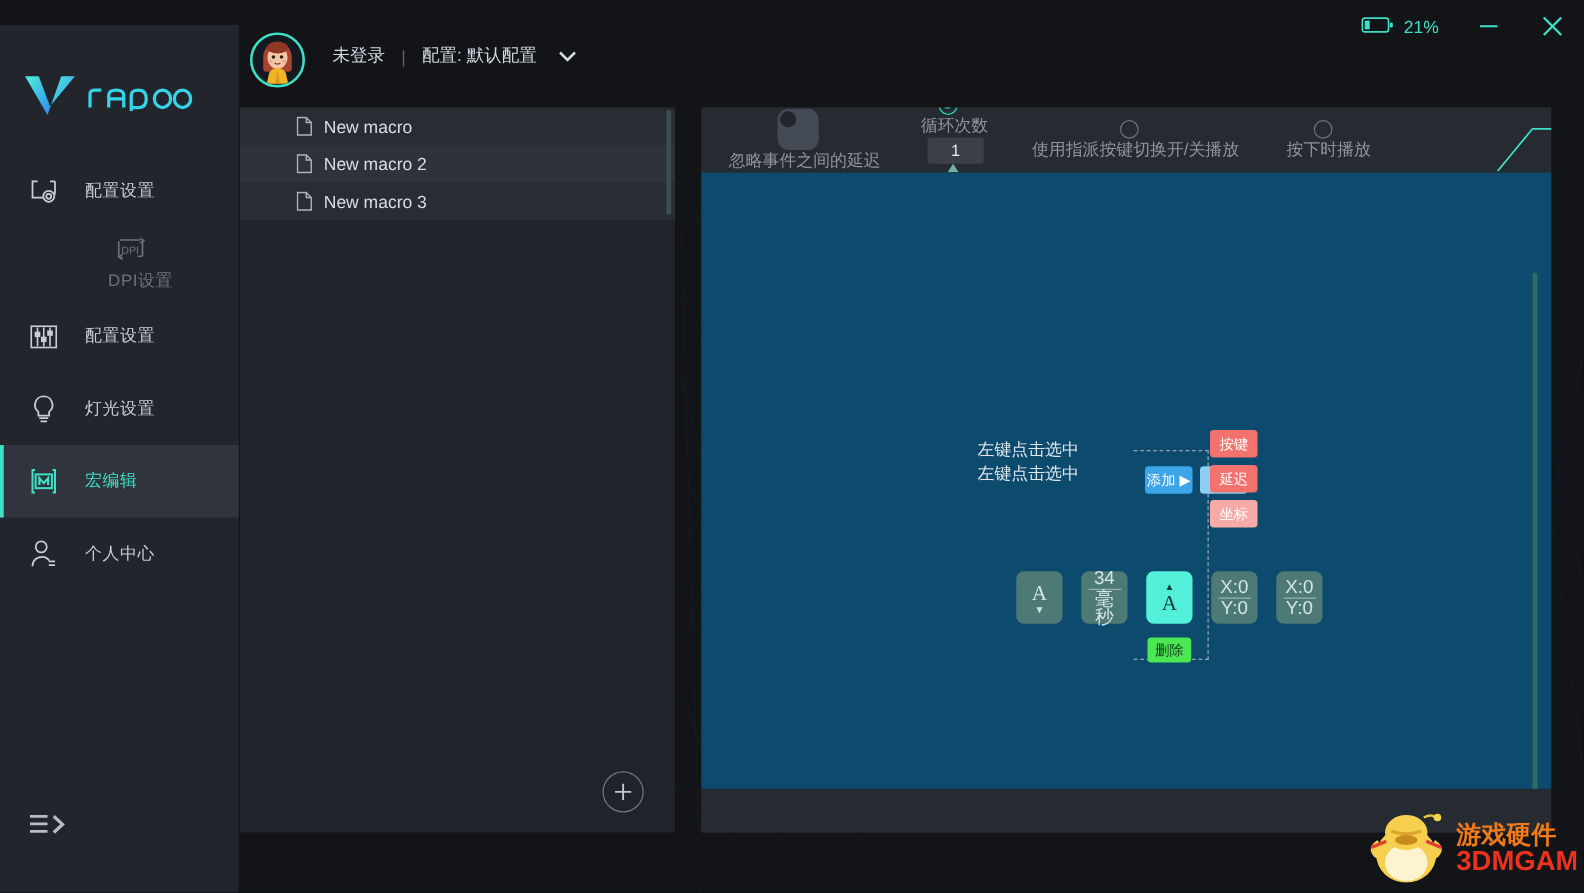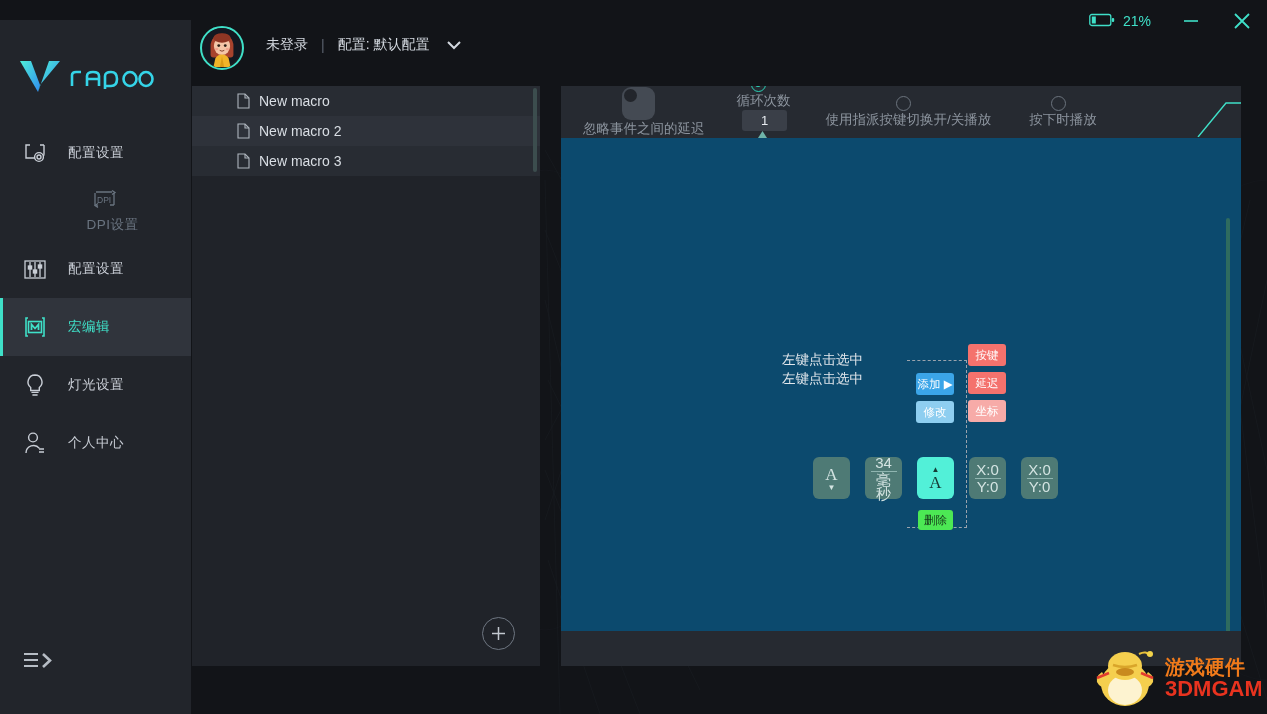--- a/index.html
+++ b/index.html
@@ -244,21 +244,21 @@
   .ctx-conn {
     position: absolute; left: 346px; top: 222px;
     width: 60px; height: 168px;
     border-top: 1px dashed #9aa3ad;
     border-right: 1px dashed #9aa3ad;
     border-bottom: 1px dashed #9aa3ad;
     pointer-events: none;
   }
   .ctx-menu {
     position: absolute; left: 355px; top: 235px;
-    display: flex; flex-direction: column; gap: 6px;
+    display: flex; gap: 6px;
   }
   .ctx-btn {
     width: 38px; height: 22px;
     border-radius: 3px;
     display: flex; align-items: center; justify-content: center;
     font-size: 11.5px;
     color: #fff;
     cursor: pointer;
     white-space: nowrap;
   }
@@ -421,39 +421,39 @@
             <rect x="2" y="2" width="20" height="17"></rect>
             <path d="M7 3 v15 M12 3 v15 M17 3 v15"></path>
             <rect x="5.4" y="7" width="3.2" height="3" fill="#c9ced6"></rect>
             <rect x="10.4" y="11" width="3.2" height="3" fill="#c9ced6"></rect>
             <rect x="15.4" y="6" width="3.2" height="3" fill="#c9ced6"></rect>
           </svg>
         </span>
         <span class="nav-lbl">配置设置</span>
       </div>
 
+      <div class="nav-item">
+        <span class="nav-ico">
+          <svg width="22" height="25" viewBox="0 0 22 25" fill="none" stroke="#c9ced6" stroke-width="1.4">
+            <path d="M11 2 a7 7 0 0 1 4.3 12.5 v3 h-8.6 v-3 A7 7 0 0 1 11 2 Z"></path>
+            <path d="M7.4 19.4 h7.2 M8.4 22 h5.2"></path>
+          </svg>
+        </span>
+        <span class="nav-lbl">灯光设置</span>
+      </div>
+
       <div class="nav-item active">
         <span class="nav-ico">
           <svg width="24" height="24" viewBox="0 0 24 24" fill="none" stroke="#3fe0c8" stroke-width="1.6">
             <path d="M5 3 H3 v18 h2 M19 3 h2 v18 h-2"></path>
             <rect x="5.5" y="6.5" width="13" height="11"></rect>
             <path d="M8.5 15 V9.5 l3.5 4 3.5-4 V15" stroke-width="1.8"></path>
           </svg>
         </span>
         <span class="nav-lbl">宏编辑</span>
-      </div>
-
-      <div class="nav-item">
-        <span class="nav-ico">
-          <svg width="22" height="25" viewBox="0 0 22 25" fill="none" stroke="#c9ced6" stroke-width="1.4">
-            <path d="M11 2 a7 7 0 0 1 4.3 12.5 v3 h-8.6 v-3 A7 7 0 0 1 11 2 Z"></path>
-            <path d="M7.4 19.4 h7.2 M8.4 22 h5.2"></path>
-          </svg>
-        </span>
-        <span class="nav-lbl">灯光设置</span>
       </div>
 
 
       <div class="nav-item">
         <span class="nav-ico">
           <svg width="24" height="25" viewBox="0 0 24 25" fill="none" stroke="#c9ced6" stroke-width="1.4">
             <circle cx="10" cy="6.5" r="4.4"></circle>
             <path d="M3 22 a7.5 7.5 0 0 1 13.4-4.6"></path>
             <path d="M16 18 h5 M16 21 h5"></path>
           </svg>

